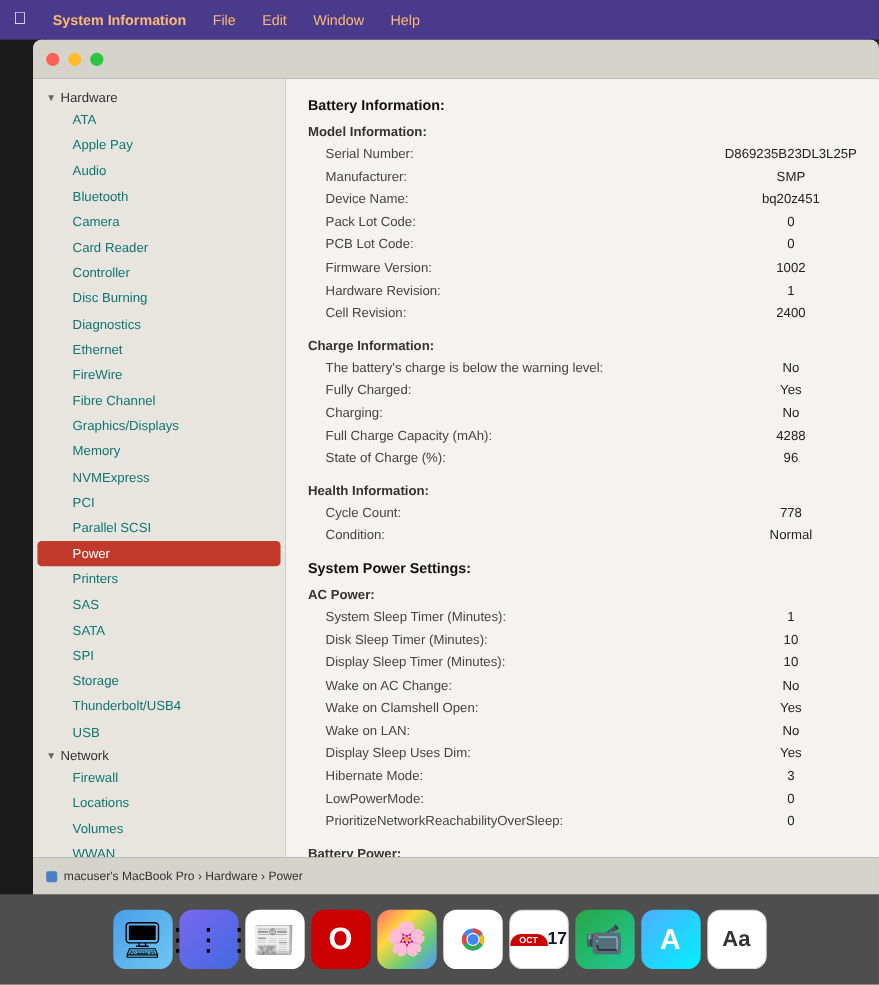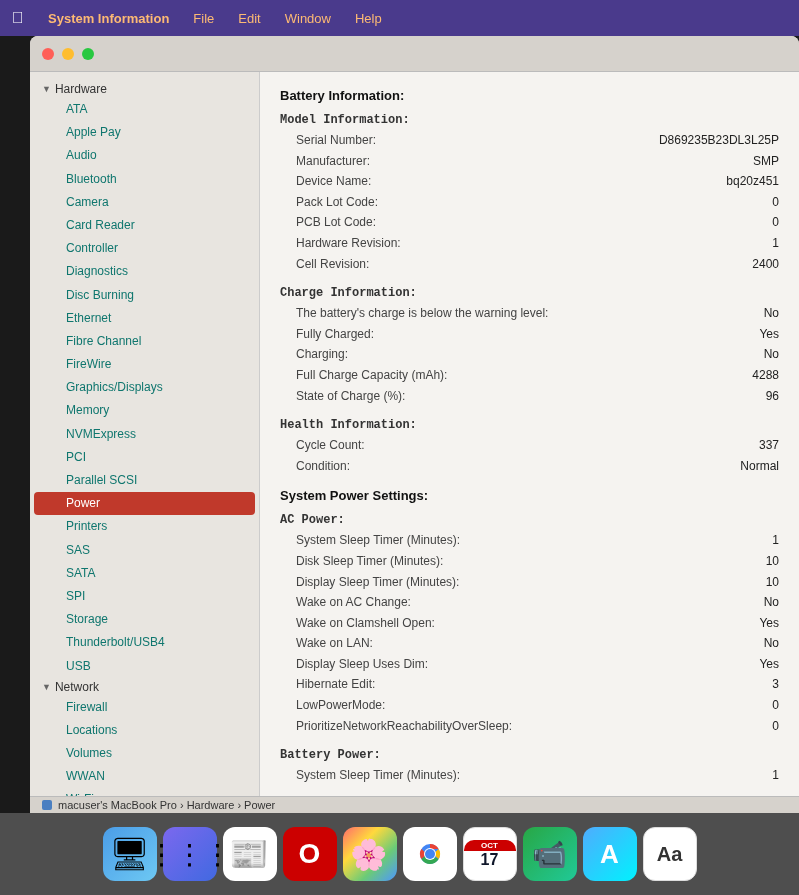--- a/index.html
+++ b/index.html
@@ -142,35 +142,34 @@
       color: #111;
     }
     .info-group {
       margin-bottom: 12px;
     }
     .info-group-title {
       font-size: 12px;
       font-weight: 600;
       color: #333;
       margin-bottom: 3px;
-      font-family: Liberation Mono, monospace;
     }
     .info-row {
       display: flex;
       justify-content: space-between;
       padding: 1px 0 1px 16px;
       font-size: 12px;
       line-height: 1.55;
     }
     .info-row .label { color: #444; }
-    .info-row .value { color: #222; min-width: 120px; text-align: right; }
+    .info-row .value { color: #222; min-width: 120px; text-align: center; }
 
     
     .status-bar {
-      height: 17px;
+      height: 34px;
       background: #d6d2cc;
       border-top: 1px solid #bbb;
       display: flex;
       align-items: center;
       padding: 0 12px;
       font-size: 11px;
       color: #333;
       gap: 6px;
       flex-shrink: 0;
     }
@@ -209,21 +208,21 @@
     }
     .dock-finder { background: linear-gradient(135deg, #4b9de8, #6dc8f3); }
     .dock-launchpad { background: linear-gradient(135deg, #7b68ee, #4169e1); }
     .dock-news { background: #fff; }
     .dock-opera { background: #cc0000; }
     .dock-photos { background: linear-gradient(135deg, #ff6b6b, #ffd93d, #6bcb77, #4d96ff); }
     .dock-chrome { background: #fff; }
     .dock-calendar {
       background: #fff;
       font-size: 11px;
-      flex-direction: column;
+      flex-direction: row;
       border: 1px solid #ddd;
     }
     .dock-calendar .cal-month { font-size: 8px; color: #c00; font-weight: bold; background: #c00; color: white; width: 100%; text-align: center; border-radius: 10px 10px 0 0; padding: 1px 0; }
     .dock-calendar .cal-day { font-size: 16px; font-weight: bold; color: #0f172a; }
     .dock-facetime { background: linear-gradient(135deg, #28a745, #20c997); }
     .dock-appstore { background: linear-gradient(135deg, #4facfe, #00f2fe); }
     .dock-font { background: #fff; border: 1px solid #ddd; font-weight: bold; font-size: 20px; color: #333; }
   </style>
 </head>
 <body>
@@ -253,25 +252,25 @@
         <span class="chevron">▼</span>
         <span>Hardware</span>
       </div>
       <div class="sidebar-item">ATA</div>
       <div class="sidebar-item">Apple Pay</div>
       <div class="sidebar-item">Audio</div>
       <div class="sidebar-item">Bluetooth</div>
       <div class="sidebar-item">Camera</div>
       <div class="sidebar-item">Card Reader</div>
       <div class="sidebar-item">Controller</div>
+      <div class="sidebar-item">Disc Burning</div>
       <div class="sidebar-item">Diagnostics</div>
-      <div class="sidebar-item">Disc Burning</div>
       <div class="sidebar-item">Ethernet</div>
+      <div class="sidebar-item">FireWire</div>
       <div class="sidebar-item">Fibre Channel</div>
-      <div class="sidebar-item">FireWire</div>
       <div class="sidebar-item">Graphics/Displays</div>
       <div class="sidebar-item">Memory</div>
       <div class="sidebar-item">NVMExpress</div>
       <div class="sidebar-item">PCI</div>
       <div class="sidebar-item">Parallel SCSI</div>
       <div class="sidebar-item active">Power</div>
       <div class="sidebar-item">Printers</div>
       <div class="sidebar-item">SAS</div>
       <div class="sidebar-item">SATA</div>
       <div class="sidebar-item">SPI</div>
@@ -310,20 +309,24 @@
         </div>
         <div class="info-row">
           <span class="label">Pack Lot Code:</span>
           <span class="value">0</span>
         </div>
         <div class="info-row">
           <span class="label">PCB Lot Code:</span>
           <span class="value">0</span>
         </div>
         <div class="info-row">
+          <span class="label">Firmware Version:</span>
+          <span class="value">1002</span>
+        </div>
+        <div class="info-row">
           <span class="label">Hardware Revision:</span>
           <span class="value">1</span>
         </div>
         <div class="info-row">
           <span class="label">Cell Revision:</span>
           <span class="value">2400</span>
         </div>
       </div>
 
       <div class="info-group">
@@ -347,21 +350,21 @@
         <div class="info-row">
           <span class="label">State of Charge (%):</span>
           <span class="value">96</span>
         </div>
       </div>
 
       <div class="info-group">
         <div class="info-group-title">Health Information:</div>
         <div class="info-row">
           <span class="label">Cycle Count:</span>
-          <span class="value">337</span>
+          <span class="value">778</span>
         </div>
         <div class="info-row">
           <span class="label">Condition:</span>
           <span class="value">Normal</span>
         </div>
       </div>
 
       <div class="section-title">System Power Settings:</div>
 
       <div class="info-group">
@@ -388,21 +391,21 @@
         </div>
         <div class="info-row">
           <span class="label">Wake on LAN:</span>
           <span class="value">No</span>
         </div>
         <div class="info-row">
           <span class="label">Display Sleep Uses Dim:</span>
           <span class="value">Yes</span>
         </div>
         <div class="info-row">
-          <span class="label">Hibernate Edit:</span>
+          <span class="label">Hibernate Mode:</span>
           <span class="value">3</span>
         </div>
         <div class="info-row">
           <span class="label">LowPowerMode:</span>
           <span class="value">0</span>
         </div>
         <div class="info-row">
           <span class="label">PrioritizeNetworkReachabilityOverSleep:</span>
           <span class="value">0</span>
         </div>

